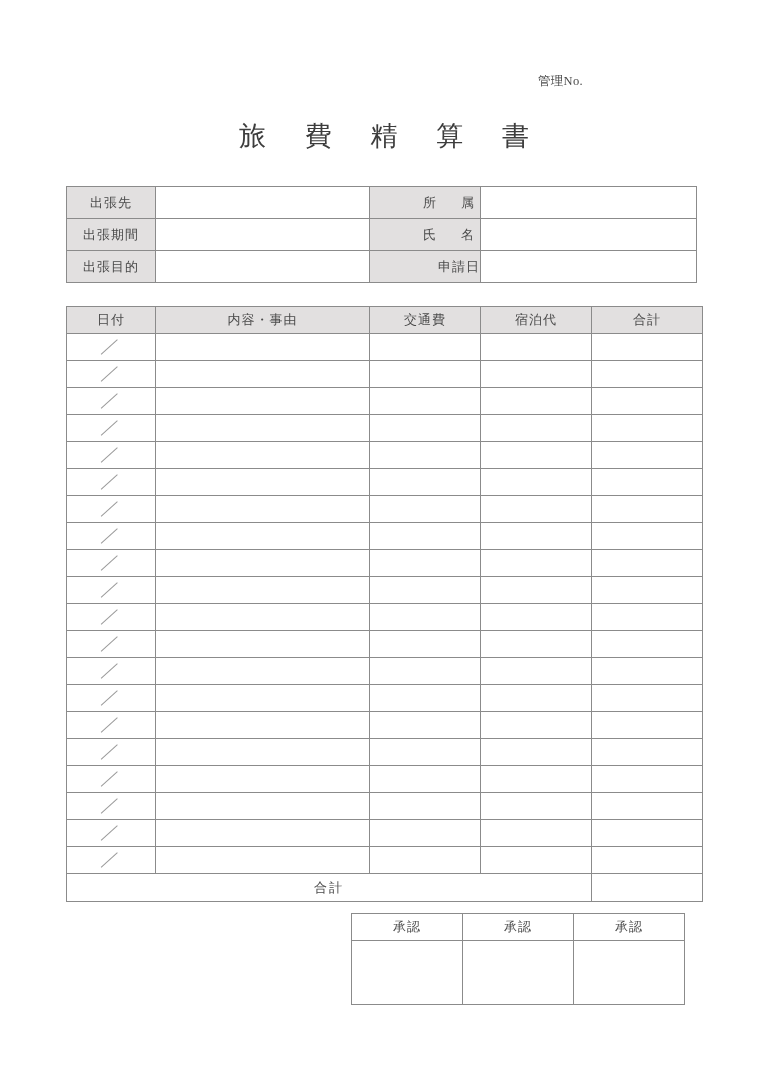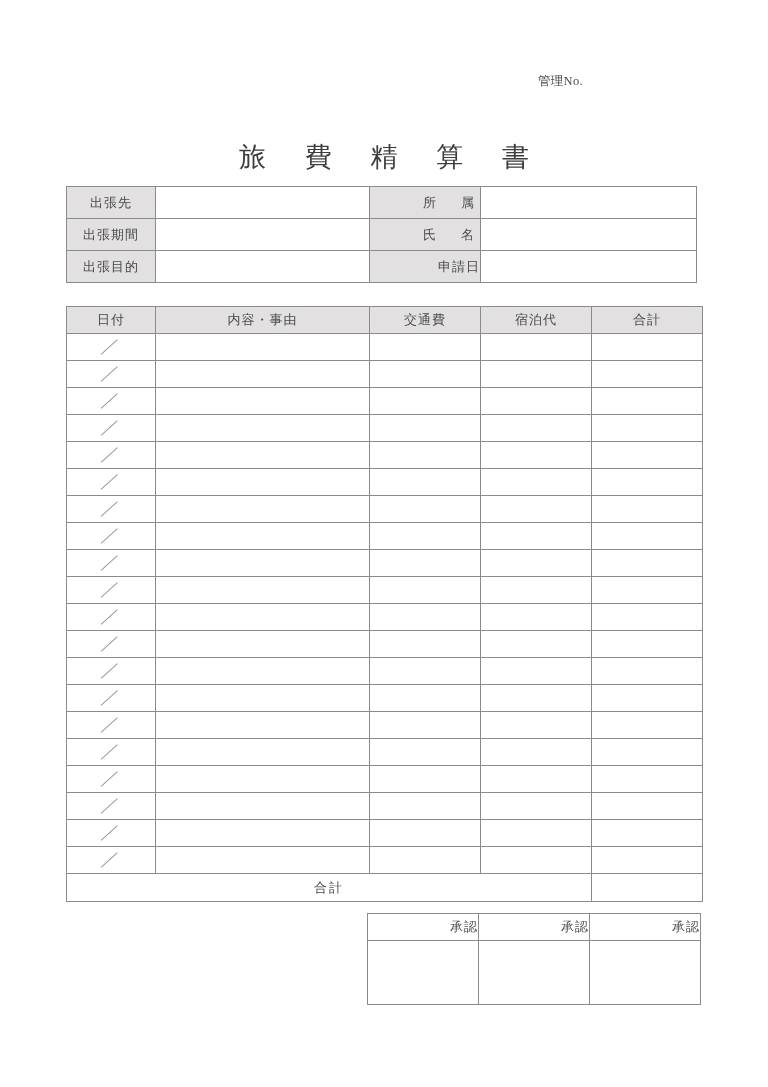--- a/index.html
+++ b/index.html
@@ -40,21 +40,20 @@
     position: absolute;
     left: 0;
     right: 0;
     top: 118px;
     text-align: center;
     font-size: 27px;
     letter-spacing: 16px;
     text-indent: 16px;
     color: #3d3d3d;
     white-space: nowrap;
-    margin-top: 21px;
   }
 
   
   table {
     border-collapse: collapse;
     table-layout: fixed;
     font-family: Liberation Mono, monospace;
   }
   td, th {
     border: 1px solid #8b8b8b;
@@ -130,24 +129,23 @@
     height: 27px;
   }
   .sum-label {
     text-align: center;
     letter-spacing: 2px;
   }
 
   
   .approval-table {
     position: absolute;
-    left: 367px;
+    left: 351px;
     top: 913px;
     width: 330px;
-    text-align: right;
   }
   .approval-table th {
     height: 26px;
     letter-spacing: 1px;
     background: #ffffff;
   }
   .approval-table td {
     height: 63px;
   }
   .appr-col { width: 110px; }

